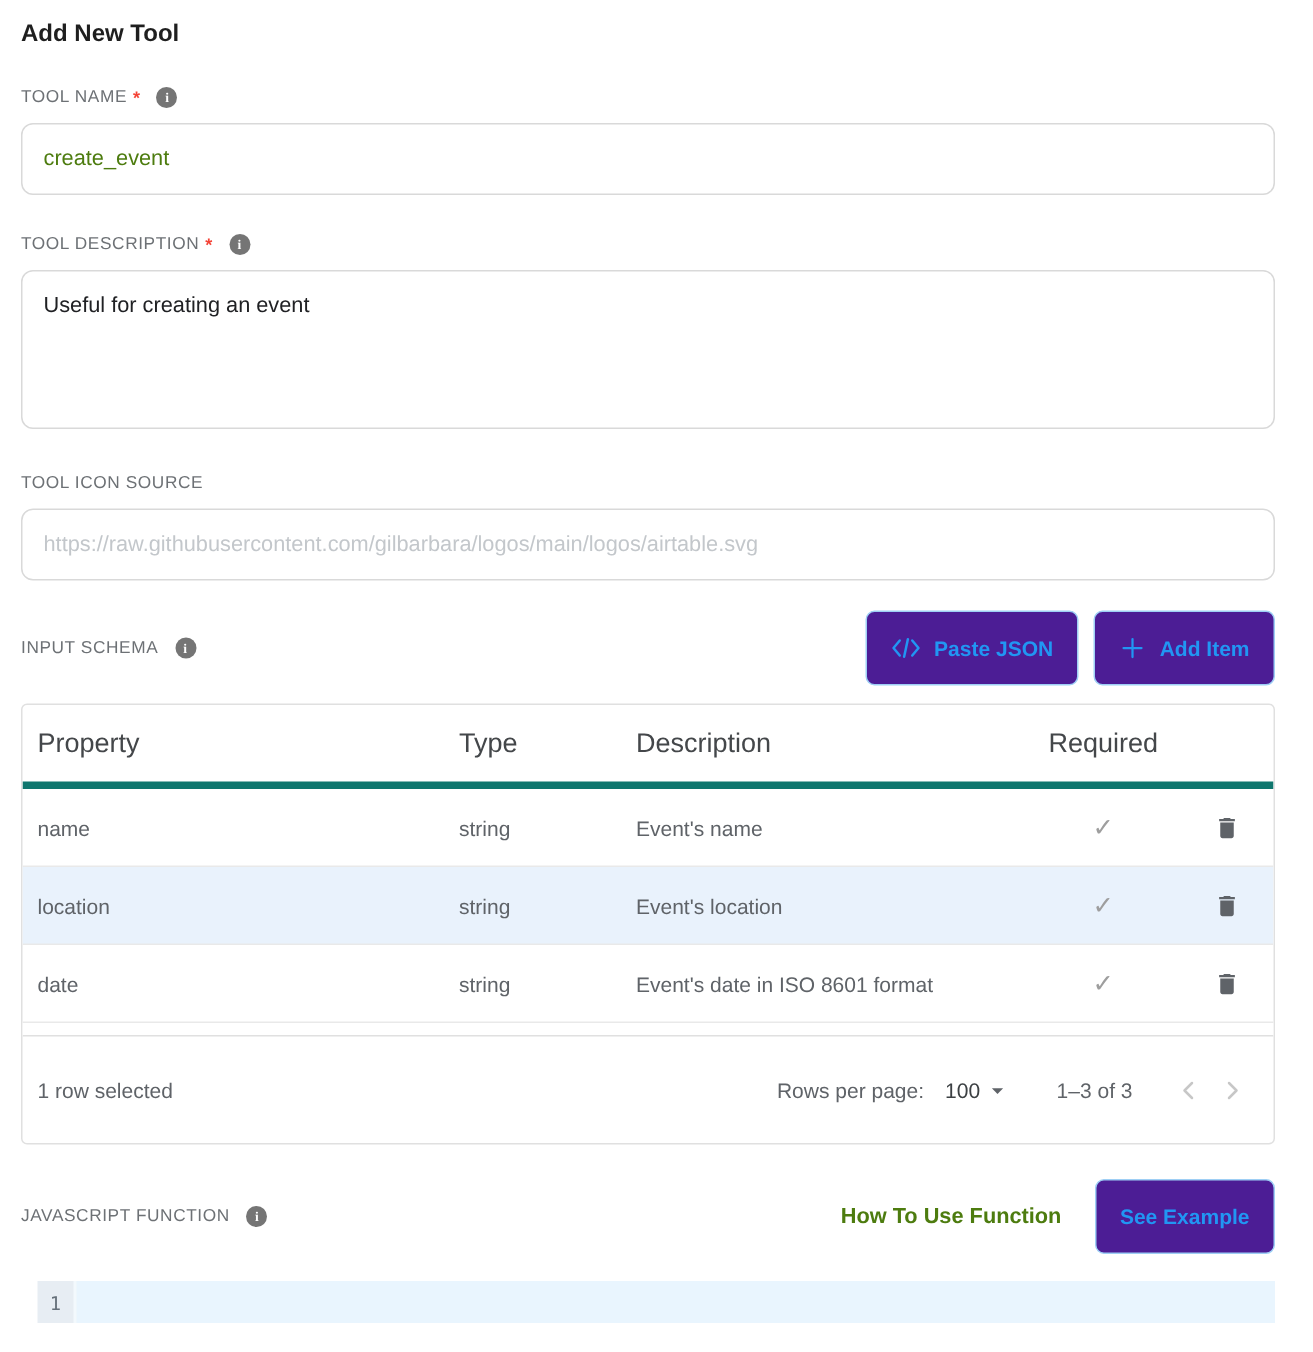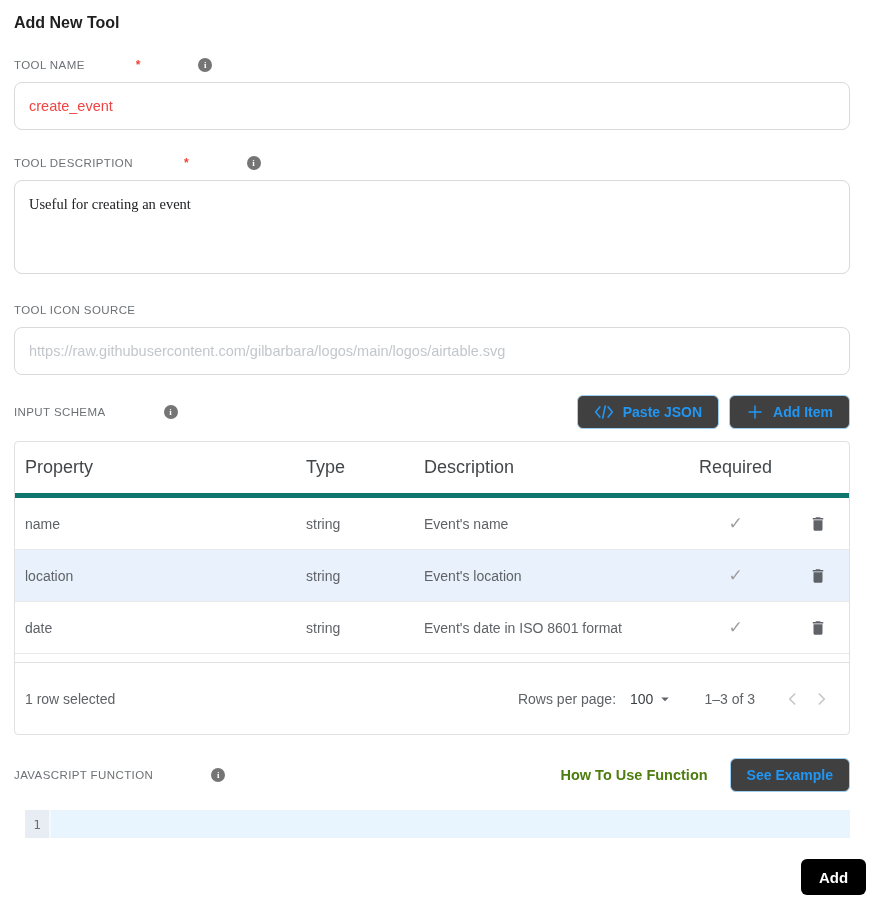--- a/index.html
+++ b/index.html
@@ -6,49 +6,49 @@
   html,body { margin:0; padding:0; background:#fff; }
   body {
     width:875px; height:901px;
     font-family:"Liberation Sans", sans-serif;
     color:#202124; font-size:14px;
   }
   .page { padding:10px 25px 0 14px; }
 
   .page-title { font-size:16px; font-weight:700; color:#1f1f1f; margin:4px 0 0 0; }
 
-  .label-row { display:flex; align-items:center; margin-top:25px; margin-bottom:9px; height:16px;gap:47px; }
+  .label-row { display:flex; align-items:center; margin-top:25px; margin-bottom:9px; height:16px; }
   .label-row.inline { margin:0; }
   .field-label { font-size:11.5px; color:#6d7175; letter-spacing:0.4px; }
   .asterisk { color:#f44336; font-size:12px; margin-left:4px; font-weight:700; }
   .info-icon {
     width:14px; height:14px; border-radius:50%; background:#757575; color:#fff;
     font-size:9px; font-weight:700; display:inline-flex; align-items:center;
     justify-content:center; margin-left:11px; font-family:"Liberation Serif", serif;
     cursor:pointer; line-height:1;
   }
 
   .text-input {
     width:100%; height:48px; border:1px solid #d9d9d9; border-radius:8px;
-    padding:0 14px; font-size:14.5px; color:#ef4444; background:#fff;
+    padding:0 14px; font-size:14.5px; color:#4d7c0f; background:#fff;
     font-family:inherit; outline:none;
   }
   .text-input::placeholder { color:#c3c7cb; }
   .text-area {
-    width:100%; height:94px; border:1px solid #d9d9d9; border-radius:8px;
+    width:100%; height:106px; border:1px solid #d9d9d9; border-radius:8px;
     padding:13px 14px; font-size:14.5px; color:#202124; background:#fff;
-    font-family:Liberation Serif, serif; outline:none; resize:none; line-height:1.4;
+    font-family:Liberation Sans, sans-serif; outline:none; resize:none; line-height:1.4;
   }
   .text-area::placeholder { color:#c3c7cb; }
 
   .section-header { display:flex; align-items:center; margin-top:20px; }
   .spacer { flex:1; }
   .btn-outline {
-    display:inline-flex; align-items:center; gap:9px; height:34px; padding:0 16px;
-    border:1px solid #9ecff5; border-radius:6px; background:#404040; color:#2196f3;
+    display:inline-flex; align-items:center; gap:9px; height:50px; padding:0 16px;
+    border:1px solid #9ecff5; border-radius:6px; background:#4c1d95; color:#2196f3;
     font-size:14px; font-weight:700; cursor:pointer; font-family:inherit;
   }
   .btn-outline + .btn-outline { margin-left:10px; }
   .btn-outline svg { display:block; }
 
   
   .schema-table { margin-top:12px; border:1px solid #e0e0e0; border-radius:4px; overflow:hidden; }
   .t-grid { display:grid; grid-template-columns:291px 118px 261px 90px 1fr; align-items:center; }
   .t-header { height:56px; border-bottom:5px solid #0f766e; color:#44474a; font-size:18px; }
   .col-first { padding-left:10px; }

